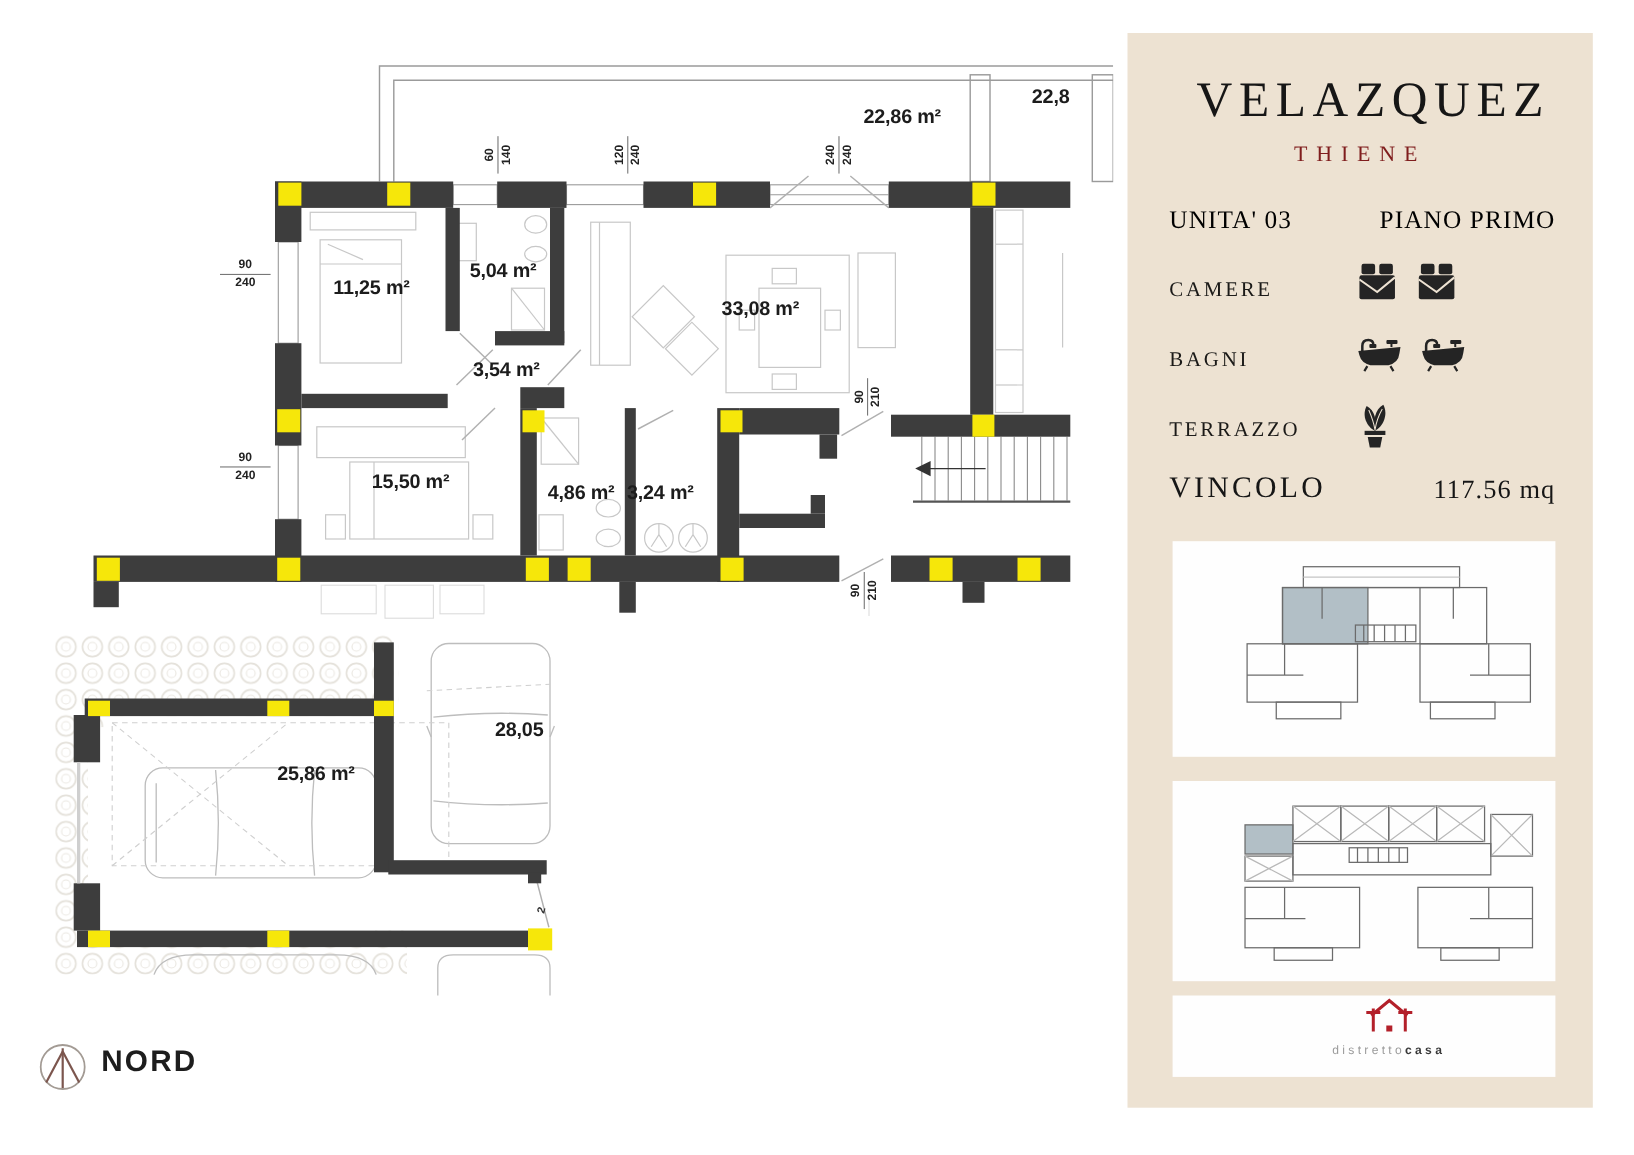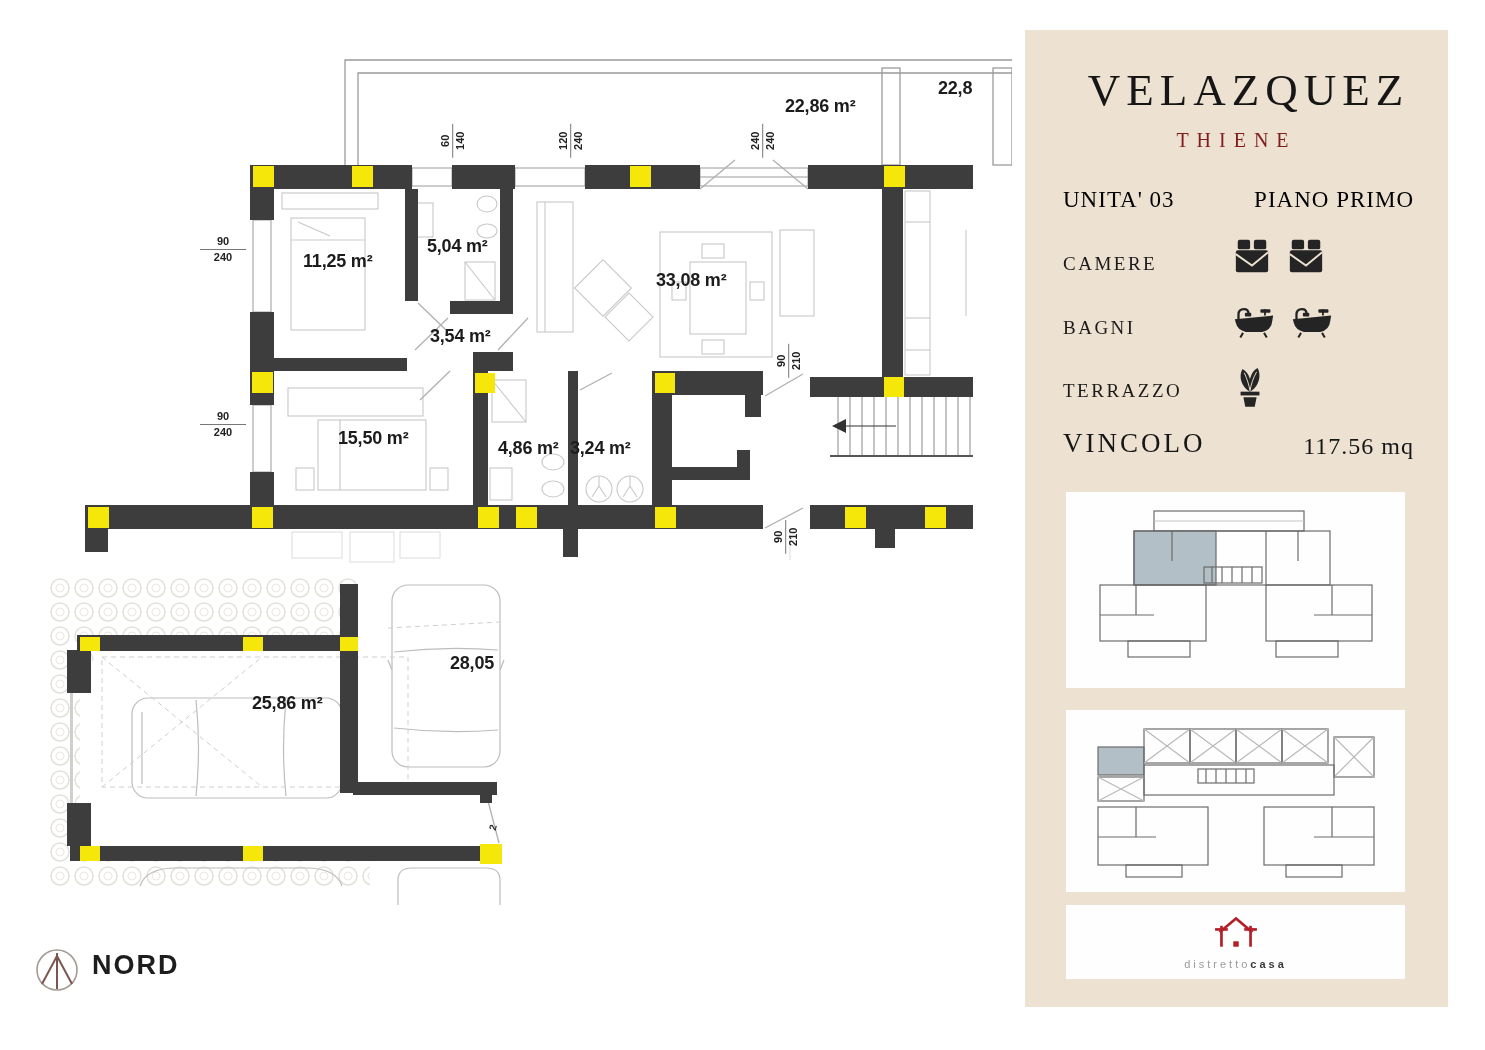--- a/index.html
+++ b/index.html
@@ -26,22 +26,22 @@
   #panel{position:absolute;left:1025px;top:30px;width:423px;height:977px;background:#ede2d2;}
   #p-title{position:absolute;top:38px;left:0;width:100%;text-align:center;
            font:400 45px/1 "Liberation Serif",serif;letter-spacing:6px;color:#161616;padding-left:12px;}
   #p-sub{position:absolute;top:100px;left:0;width:100%;text-align:center;
          font:400 20px/1 "Liberation Serif",serif;letter-spacing:8px;color:#7f1d1d;}
   .p-unit{position:absolute;top:158px;font:400 23px/1 "Liberation Serif",serif;letter-spacing:1px;}
   .feat-lbl{position:absolute;left:38px;font:400 19px/1 "Liberation Serif",serif;letter-spacing:2.5px;color:#1b1a18;}
   .feat-icons{position:absolute;left:208px;display:flex;gap:16px;align-items:flex-end;}
   #p-type{position:absolute;left:38px;top:400px;font:400 27px/1 "Liberation Serif",serif;letter-spacing:3px;color:#161616;}
   #p-area{position:absolute;right:34px;top:404px;font:400 24px/1 "Liberation Serif",serif;letter-spacing:1px;color:#161616;}
-  .whitebox{position:absolute;left:41px;width:339px;background:#fefefe;display:flex;
-            align-items:center;justify-content:center;}
+  .whitebox{position:absolute;left:41px;width:303px;background:#fefefe;display:flex;
+            align-items:center;justify-content:flex-start;padding-left:45px;}
   #logo-text{font:400 11px "Liberation Sans",sans-serif;letter-spacing:3px;color:#9b9b9b;
              text-align:center;margin-top:4px;}
   #logo-text b{color:#3a3a3a;font-weight:700;letter-spacing:3px;}
 </style>
 </head>
 <body>
 
 <div id="stage">
 
   <svg class="abs" style="left:0;top:0" width="1012" height="910" viewBox="0 0 1012 910">

